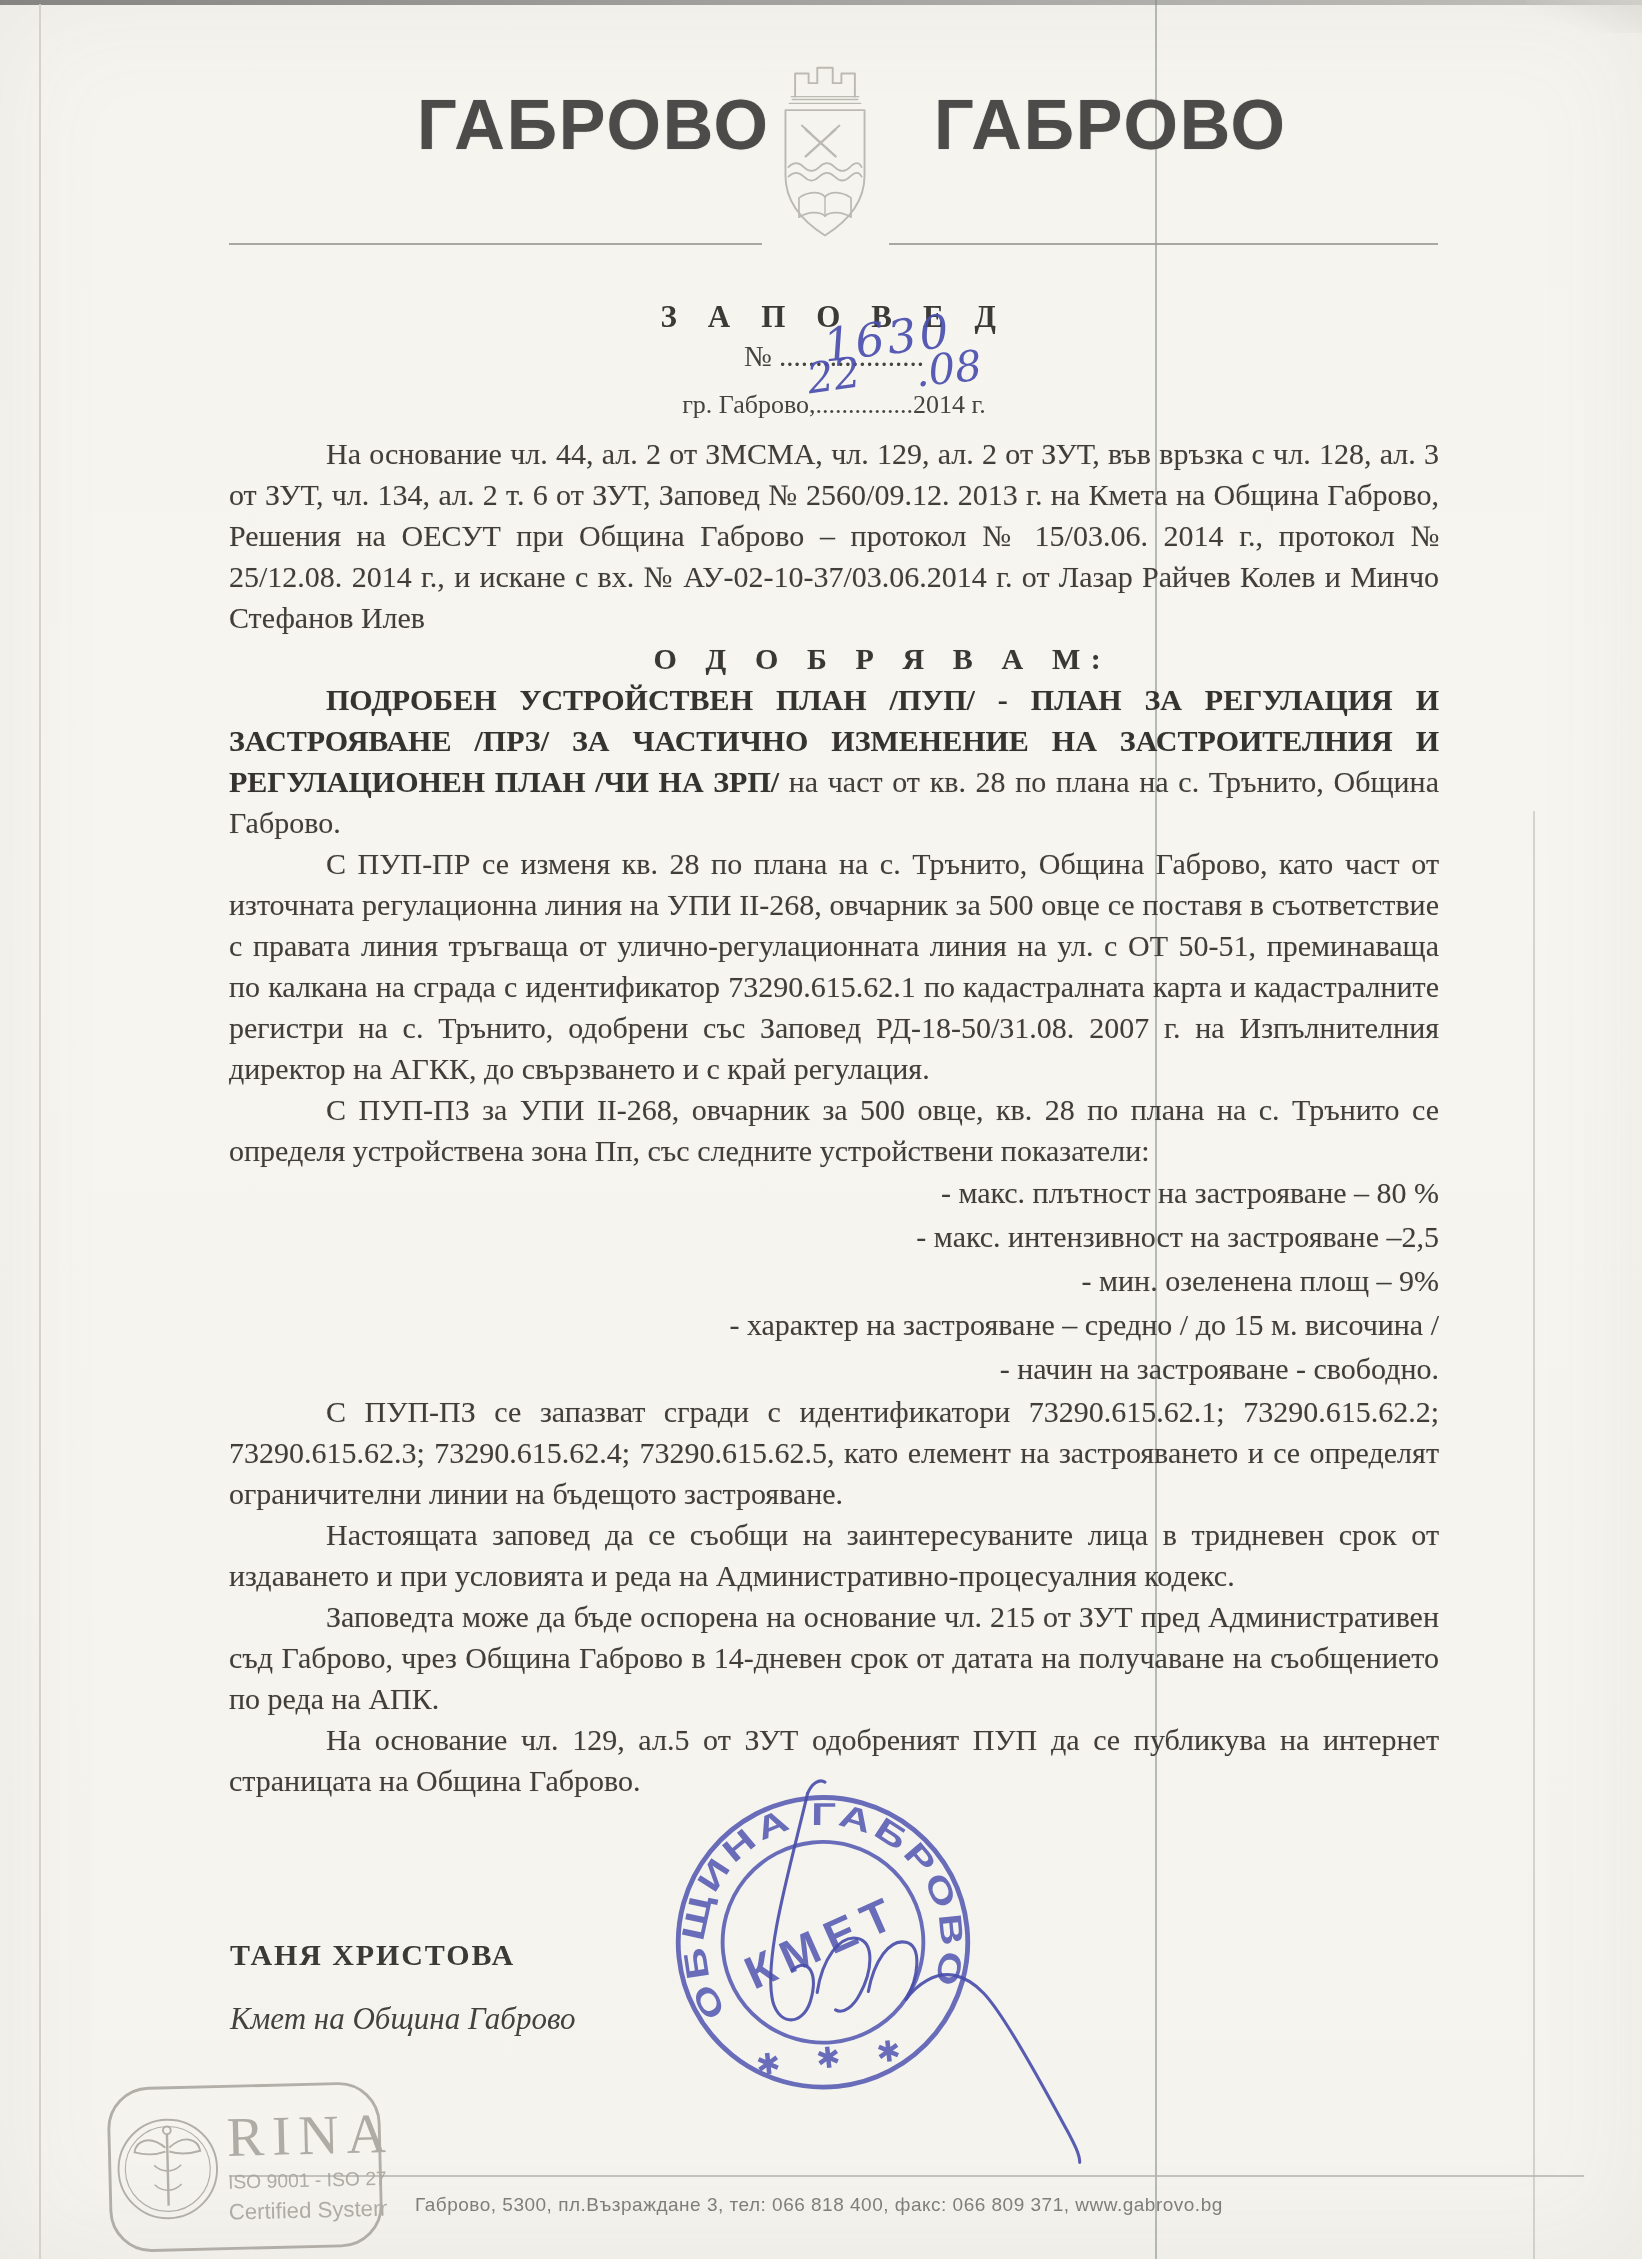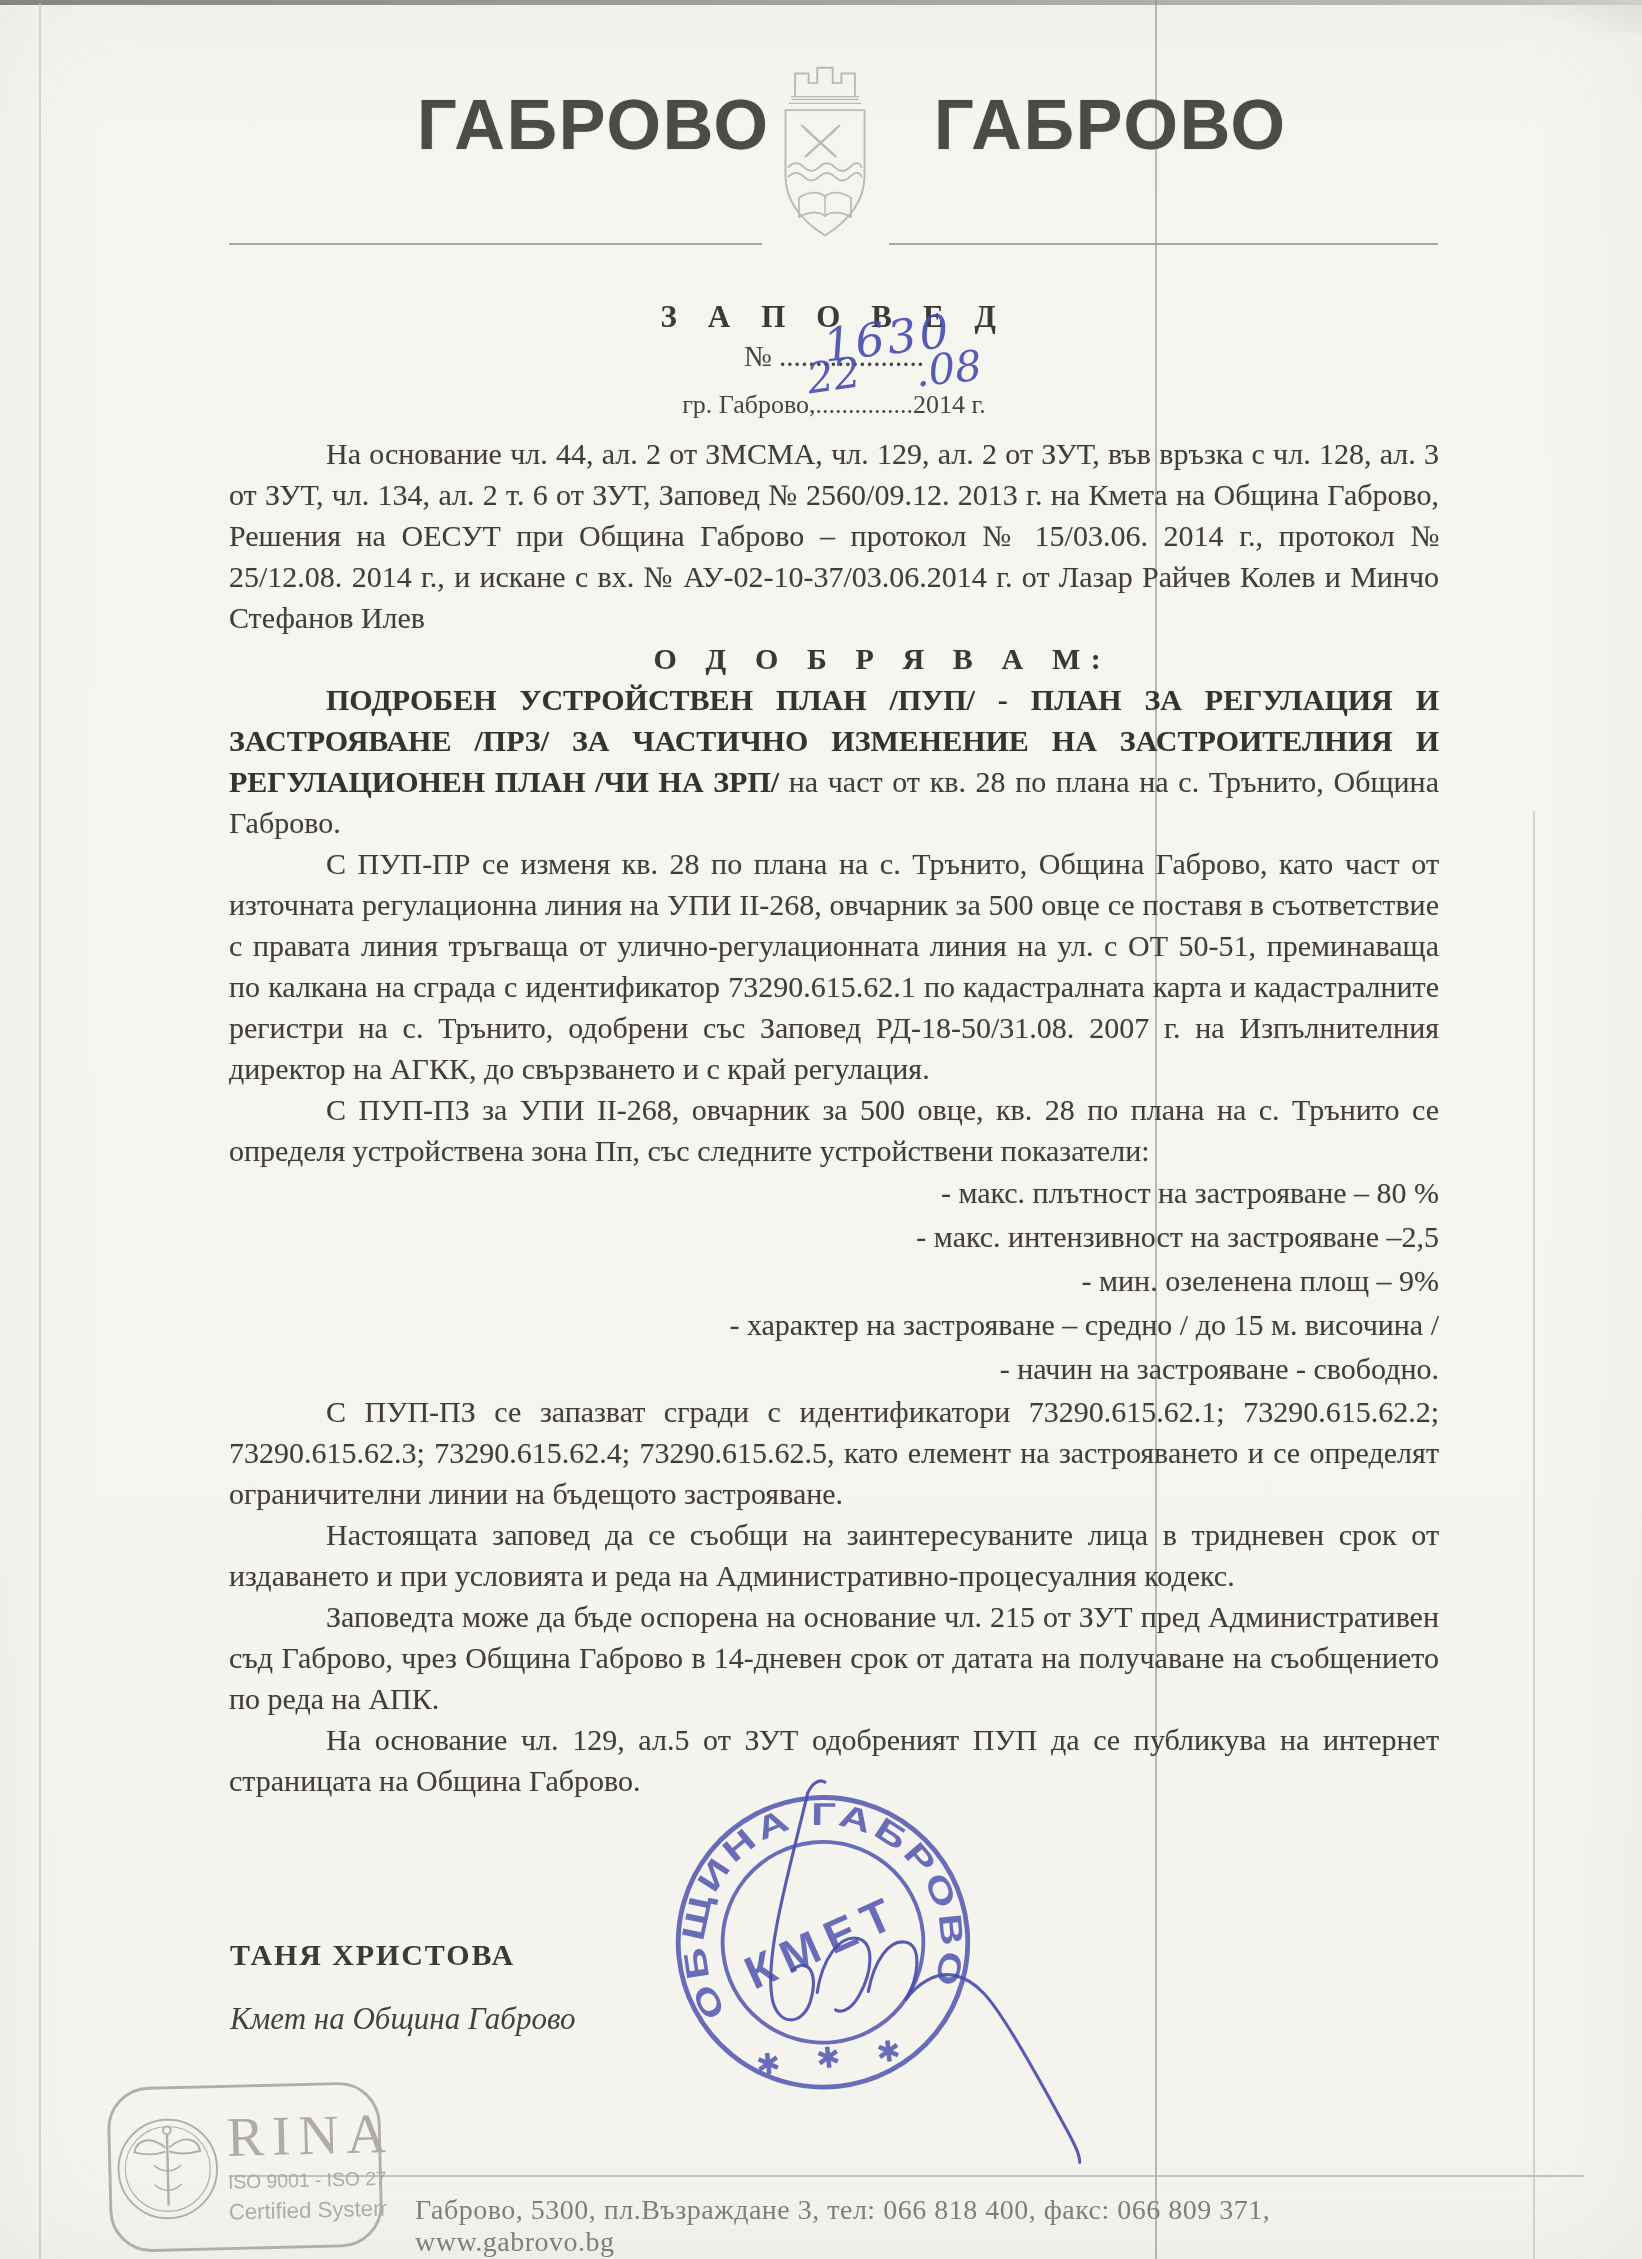--- a/index.html
+++ b/index.html
@@ -45,21 +45,21 @@
   .indicator-list{margin:0 0 0 130px;line-height:44px;text-align:right;}
   .indicator-list div{text-indent:0;}
   
   .signer-name{position:absolute;left:230px;top:1894px;font-size:30px;font-weight:bold;letter-spacing:1.9px;color:#3c3a37;margin-top:44px;}
   .signer-title{position:absolute;left:230px;top:2001px;font-size:31px;font-style:italic;color:#44423e;}
   .sig-stamp{position:absolute;left:541px;top:1757px;}
   
   .footer-rule{position:absolute;left:229px;top:2175px;width:1355px;height:1.9px;background:#b7b5ae;opacity:.8;}
   .rina-logo{position:absolute;left:106px;top:2082px;transform:rotate(-1.4deg);opacity:.9;}
   .footer-address{position:absolute;left:415px;top:2194px;width:1062px;
-    font-family:Liberation Serif, serif;font-size:28px;color:#7f7e7a;letter-spacing:0.5px;}
+    font-family:Liberation Sans, sans-serif;font-size:19px;color:#7f7e7a;letter-spacing:0.5px;}
 </style>
 </head>
 <body>
 
 <div class="page">
 
   <div class="edge-top"></div>
   <div class="edge-left"></div>
   <div class="corner-tr"></div>
   <div class="fold-main"></div>

